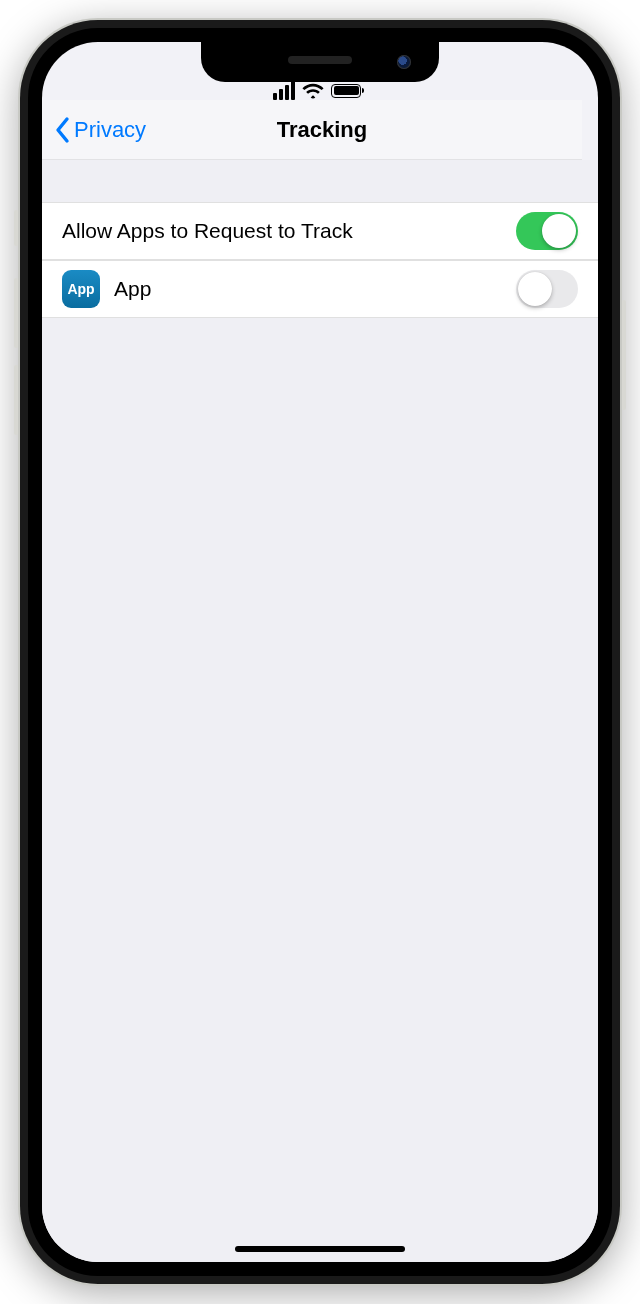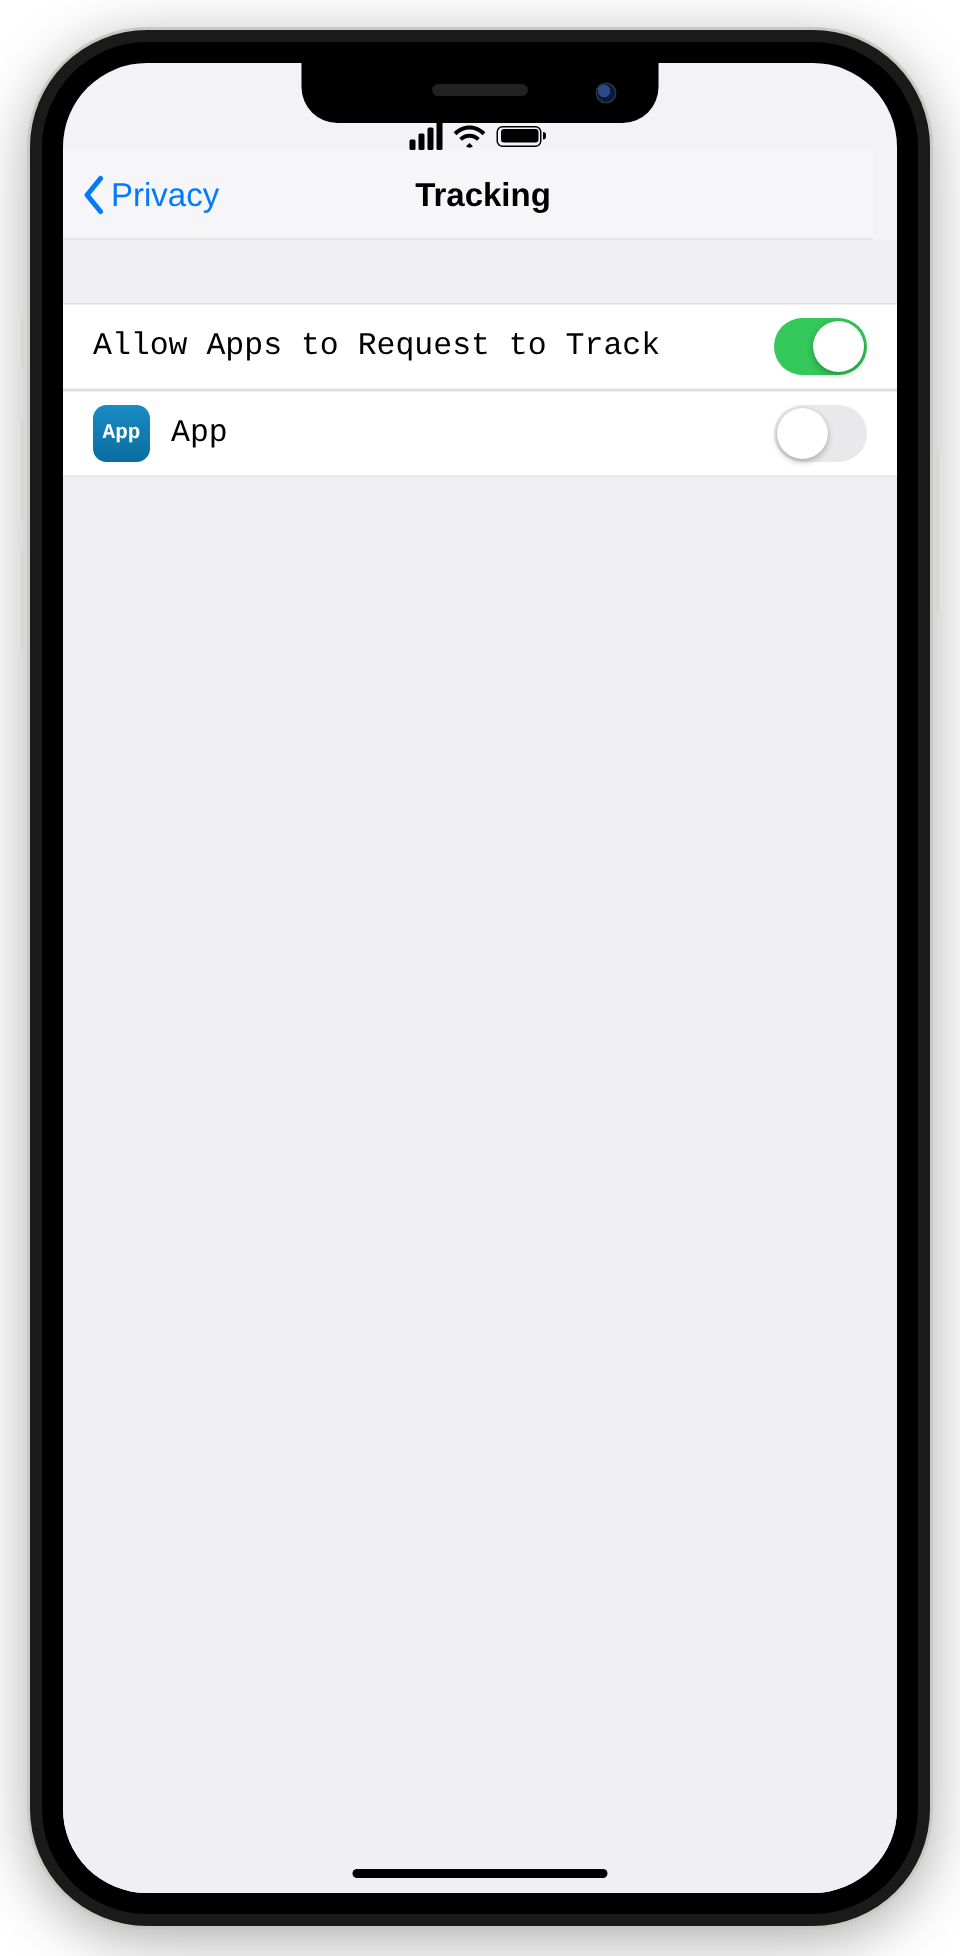--- a/index.html
+++ b/index.html
@@ -120,21 +120,20 @@
       font-weight: 600;
       color: #000;
       pointer-events: none;
       padding-left: 20px;
     }
     .content {
       position: absolute;
       top: 118px; left: 0; right: 0; bottom: 0;
       background: #efeff4;
       overflow: hidden;
-      font-family: Liberation Mono, monospace;
     }
     .section-spacer { height: 42px; }
     .row {
       background: #fff;
       display: flex;
       align-items: center;
       min-height: 58px;
       padding: 0 20px;
       border-top: 0.5px solid rgba(0,0,0,.12);
       border-bottom: 0.5px solid rgba(0,0,0,.12);

